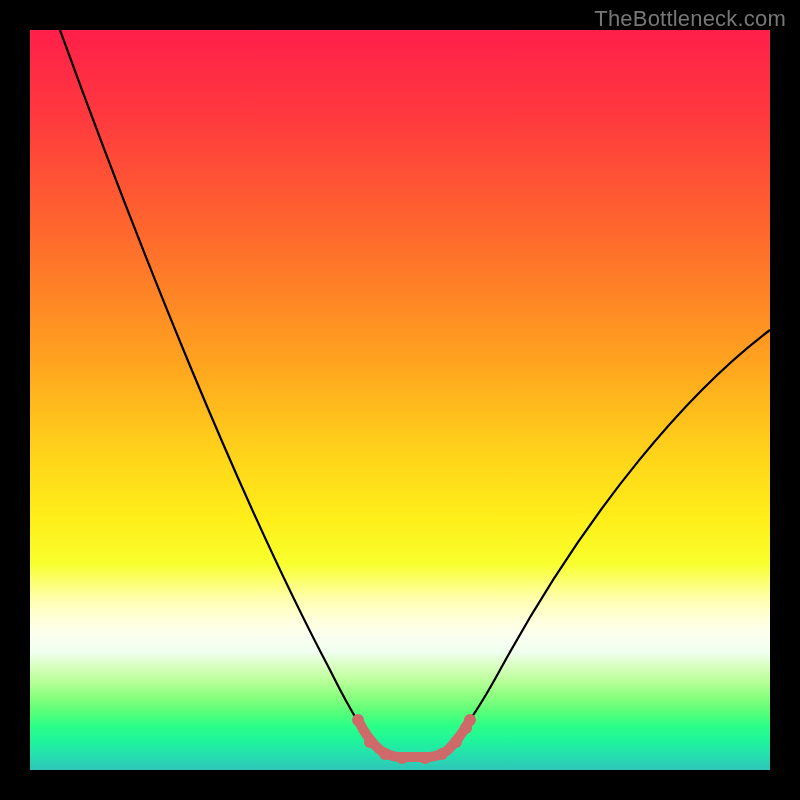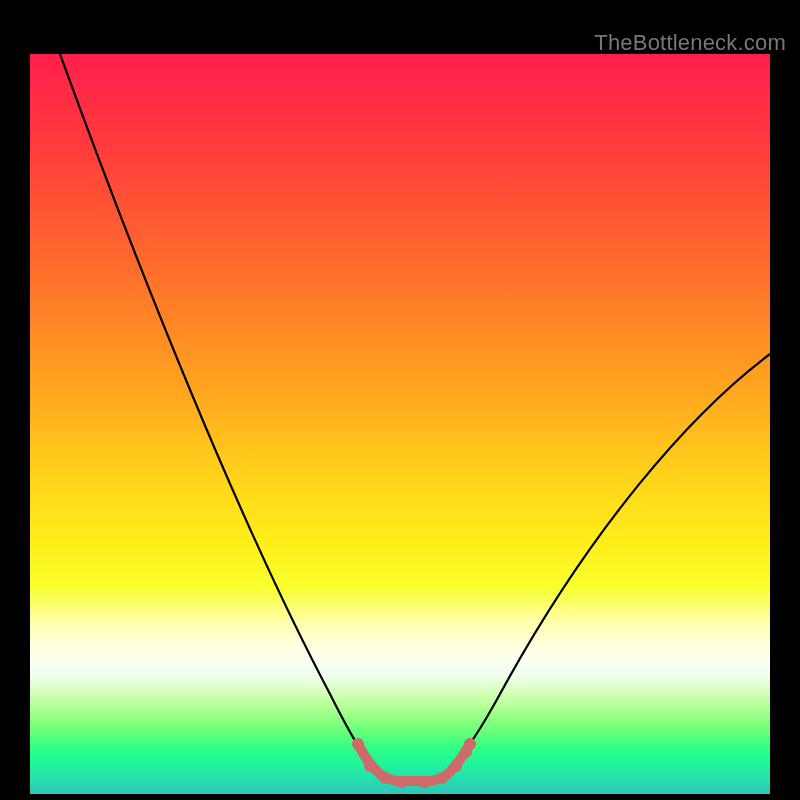--- a/index.html
+++ b/index.html
@@ -9,21 +9,20 @@
     height: 800px;
     background: #000;
     overflow: hidden;
     font-family: Arial, Helvetica, sans-serif;
   }
   .frame {
     position: relative;
     width: 800px;
     height: 588px;
     background: #000;
-    margin-top: 24px;
   }
   .watermark {
     position: absolute;
     top: 6px;
     right: 14px;
     color: #777;
     font-size: 22px;
     font-weight: 500;
     letter-spacing: 0.2px;
     z-index: 30;

